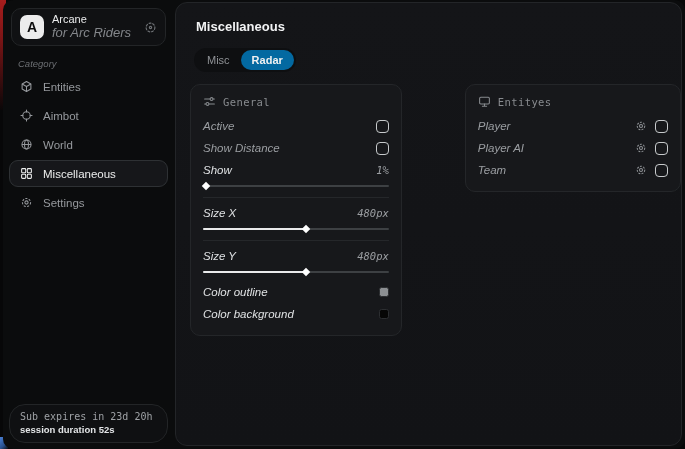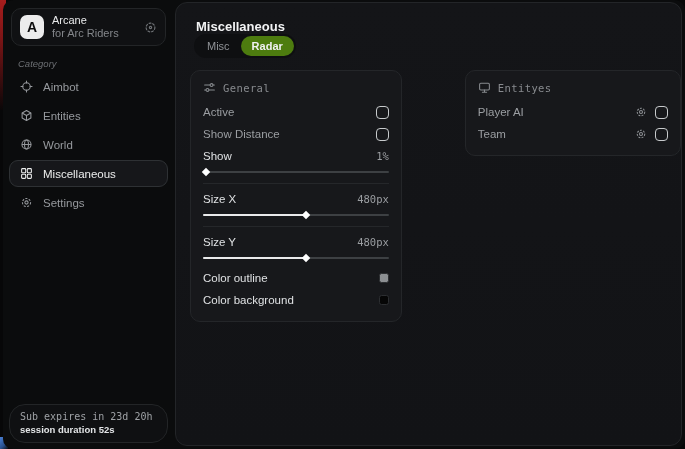--- a/index.html
+++ b/index.html
@@ -17,21 +17,21 @@
             background:#0b0c0d; border-radius:10px; overflow:hidden; }
 
   
   .sidebar { position:absolute; left:0; top:0; width:171px; height:100%; }
   .brand-card { margin:8px; height:38px; display:flex; align-items:center; gap:8px;
                 padding:0 8px; border:1px solid #232527; border-radius:10px; background:#101113; }
   .logo { width:24px; height:24px; border-radius:7px; background:#ececec; color:#0c0c0d;
           font-weight:bold; font-size:14px; display:flex; align-items:center; justify-content:center; }
   .brand-text { flex:1; line-height:1.15; }
   .brand-name { font-size:11px; font-weight:400; color:#e9eaeb; }
-  .brand-sub  { font-size:11px; color:#84878b; }
+  .brand-sub  { font-size:13px; color:#84878b;font-style:italic; }
   .brand-action { color:#6f7276; display:flex; align-items:center; cursor:pointer; }
 
   .category-label { margin:12px 0 4px 15px; font-size:9.5px; color:#6c6f73;font-style:italic; }
 
   .nav { display:flex; flex-direction:column; gap:2px; padding:0 6px; }
   .nav-item { height:27px; display:flex; align-items:center; gap:10px; padding:0 10px;
               border:1px solid transparent; border-radius:9px; color:#96999d;
               font-size:11.5px; cursor:pointer; }
   .nav-item.active { border-color:#2e3134; background:#16171a; color:#eceded; }
   .nav-icon { display:flex; align-items:center; }
@@ -40,34 +40,34 @@
               border:1px solid #232527; border-radius:16px; background:#0f1012; }
   .sub-line1 { font-family:"DejaVu Sans Mono", monospace; font-size:10px; color:#9fa2a6; }
   .sub-line2 { margin-top:2px; font-size:9.5px; font-weight:700; color:#e3e5e7; }
 
   
   .content { position:absolute; left:172px; top:2px; right:3px; bottom:3px;
              border:1px solid #232528; border-radius:12px;
              background:linear-gradient(180deg,#141518 0%, #121316 100%); }
   .page-title { margin:16px 0 0 20px; font-size:13px; font-weight:700; color:#f2f3f4; }
 
-  .tab-group { display:inline-flex; align-items:center; margin:0 0 0 18px; padding:2px;
+  .tab-group { display:inline-flex; align-items:center; margin:14px 0 0 18px; padding:2px;
                background:#0e0f11; border-radius:14px; }
   .tab { padding:4px 11px; font-size:11px; color:#8e9195; border-radius:12px; cursor:pointer; }
-  .tab.active { background:#4d7c0f; color:#f0f1f2; font-weight:600; }
+  .tab.active { background:#0369a1; color:#f0f1f2; font-weight:600; }
 
   .panels { display:flex; align-items:flex-start; gap:15px; margin:12px 0 0 14px; }
   .panel { border:1px solid #242629; border-radius:10px; background:#17181b; padding:9px 12px 10px; }
   .panel-general { width:235px; }
   .panel-entities { width:240px;margin-left:48px; }
   .panel-header { display:flex; align-items:center; gap:7px; color:#888b8f;
                   font-family:"DejaVu Sans Mono", monospace; font-size:10.5px;
                   letter-spacing:.4px; padding:1px 0 7px; }
 
-  .row { height:22px; display:flex; align-items:center; justify-content:space-between; }
+  .row { height:22px; display:flex; align-items:center; justify-content:space-between;font-style:italic; }
   .lbl-dim    { font-size:11.5px; color:#9b9ea2; }
   .lbl-bright { font-size:11.5px; color:#dfe1e3; font-weight:500; }
   .val { font-family:"DejaVu Sans Mono", monospace; font-size:10.5px; color:#9b9ea2; }
 
   .checkbox { width:13px; height:13px; border:1.5px solid #c7cacc; border-radius:4px;
               background:transparent; cursor:pointer; flex:none; }
 
   .slider { padding:4px 0 8px; cursor:pointer; }
   .track { position:relative; height:2px; background:#3d4043; border-radius:1px; }
   .fill  { position:relative; height:2px; background:#e9eaeb; border-radius:1px; }
@@ -105,35 +105,35 @@
             <circle cx="8" cy="8" r="1.4"></circle>
           </svg>
         </span>
       </div>
 
       <div class="category-label">Category</div>
 
       <nav class="nav">
         <div class="nav-item">
           <span class="nav-icon">
+            <svg width="13" height="13" viewBox="0 0 16 16" fill="none" stroke="currentColor" stroke-width="1.3" stroke-linejoin="round">
+              <path d="M8 1.8l5.4 3.1v6.2L8 14.2l-5.4-3.1V4.9z"></path>
+                <path d="M2.6 4.9L8 8l5.4-3.1M8 8v6.2"></path>
+            </svg>
+          </span>
+          <span>Entities</span>
+        </div>
+        <div class="nav-item">
+          <span class="nav-icon">
             <svg width="13" height="13" viewBox="0 0 16 16" fill="none" stroke="currentColor" stroke-width="1.3" stroke-linecap="round">
               <circle cx="8" cy="8" r="4.6"></circle>
                 <path d="M8 1.2v2.4M8 12.4v2.4M1.2 8h2.4M12.4 8h2.4"></path>
             </svg>
           </span>
           <span>Aimbot</span>
-        </div>
-        <div class="nav-item">
-          <span class="nav-icon">
-            <svg width="13" height="13" viewBox="0 0 16 16" fill="none" stroke="currentColor" stroke-width="1.3" stroke-linejoin="round">
-              <path d="M8 1.8l5.4 3.1v6.2L8 14.2l-5.4-3.1V4.9z"></path>
-                <path d="M2.6 4.9L8 8l5.4-3.1M8 8v6.2"></path>
-            </svg>
-          </span>
-          <span>Entities</span>
         </div>
         <div class="nav-item">
           <span class="nav-icon">
             <svg width="13" height="13" viewBox="0 0 16 16" fill="none" stroke="currentColor" stroke-width="1.3">
               <circle cx="8" cy="8" r="5.6"></circle>
                 <ellipse cx="8" cy="8" rx="2.4" ry="5.6"></ellipse>
                 <path d="M2.4 8h11.2"></path>
             </svg>
           </span>
           <span>World</span>
@@ -253,20 +253,32 @@
           <div class="panel-header">
             <span>
               <svg width="13" height="13" viewBox="0 0 16 16" fill="none" stroke="currentColor" stroke-width="1.3" stroke-linecap="round">
                 <rect x="2" y="2.8" width="12" height="8.2" rx="1.4"></rect>
                   <path d="M8 11v2.4M5.4 13.8h5.2"></path>
               </svg>
             </span>
             <span>Entityes</span>
           </div>
 
+          <div class="row">
+            <span class="lbl-dim">Player</span>
+            <span class="right-group">
+              <span class="gear">
+                <svg width="12" height="12" viewBox="0 0 16 16" fill="none" stroke="currentColor" stroke-width="1.4">
+                  <circle cx="8" cy="8" r="5" stroke-dasharray="2.6 1.7"></circle>
+                    <circle cx="8" cy="8" r="2"></circle>
+                </svg>
+              </span>
+              <span class="checkbox"></span>
+            </span>
+          </div>
 
           <div class="row">
             <span class="lbl-dim">Player AI</span>
             <span class="right-group">
               <span class="gear">
                 <svg width="12" height="12" viewBox="0 0 16 16" fill="none" stroke="currentColor" stroke-width="1.4">
                   <circle cx="8" cy="8" r="5" stroke-dasharray="2.6 1.7"></circle>
                     <circle cx="8" cy="8" r="2"></circle>
                 </svg>
               </span>

